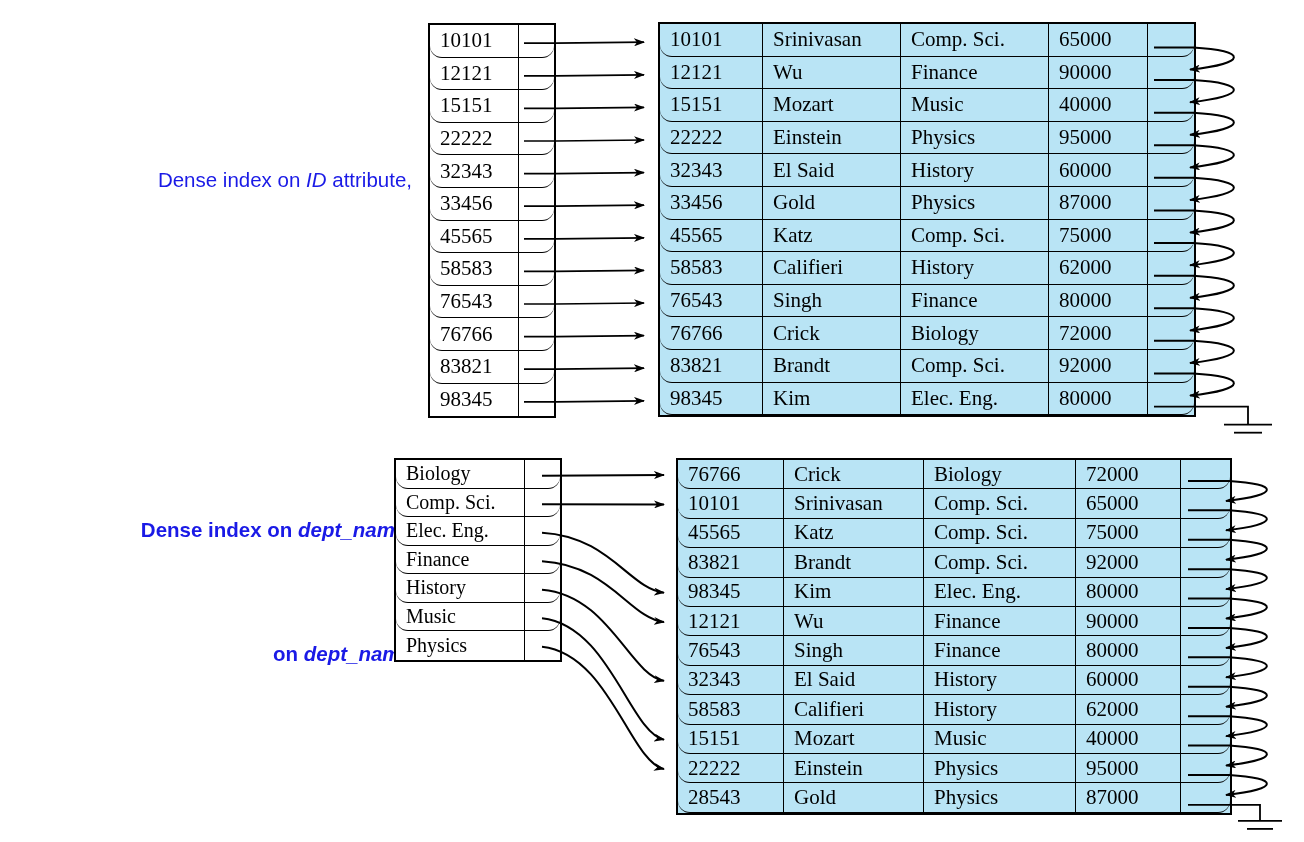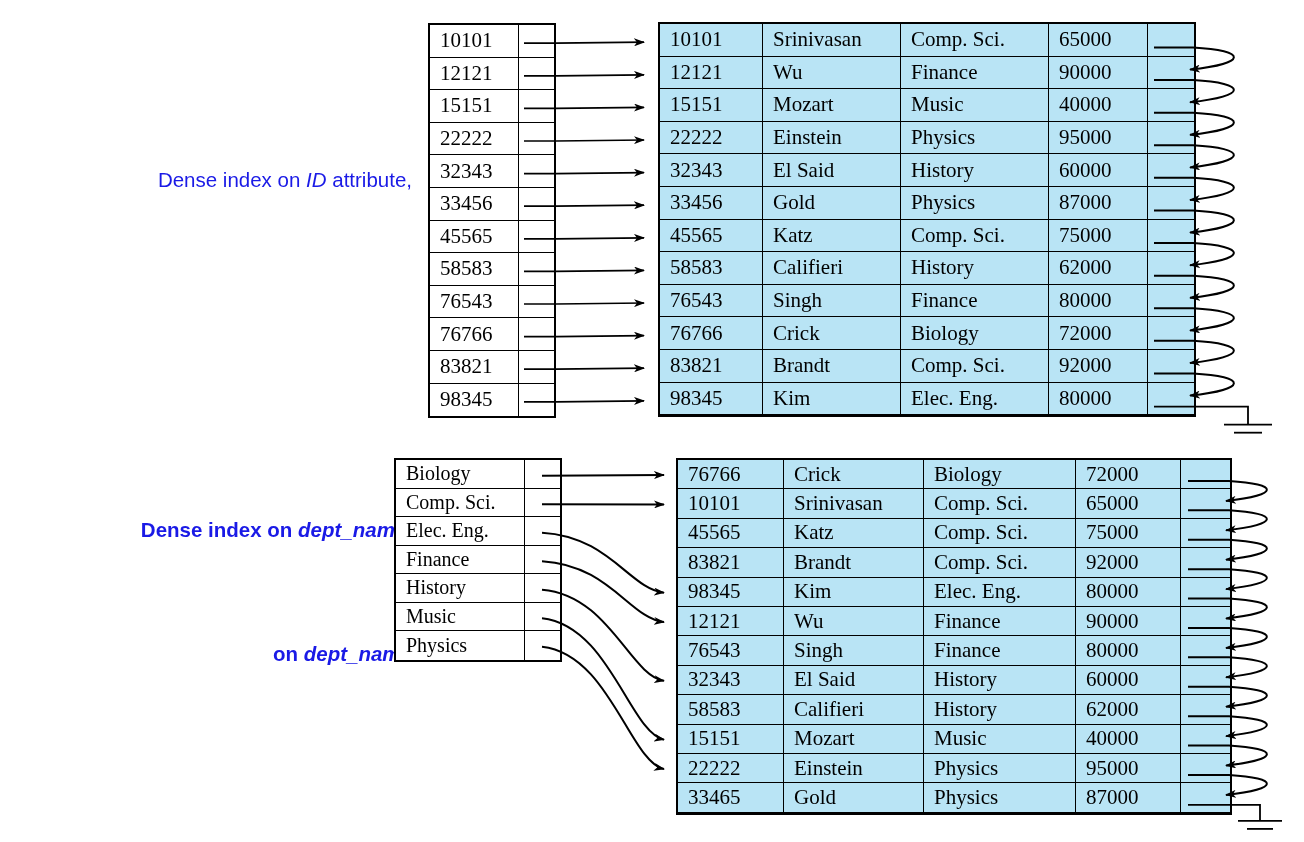--- a/index.html
+++ b/index.html
@@ -14,21 +14,21 @@
     position:absolute;color:#1a1ae6;
     font-family:"Liberation Sans", sans-serif;
     font-size:20.5px;line-height:31px;white-space:pre-line;text-align:right;
   }
   .caption .it{font-style:italic;}
   #caption-1{left:22px;top:133px;width:390px;}
   #caption-2{left:22px;top:483px;width:390px;font-weight:bold;}
 
   
   .tbl{position:absolute;border:2px solid #000;box-sizing:border-box;}
-  .row{display:flex;box-sizing:border-box;border-bottom:1.5px solid #000;}
+  .row{display:flex;box-sizing:border-box;border-bottom:1.5px solid #000;border-radius:12px;}
   .row:last-child{border-bottom:none;}
   .cell{
     box-sizing:border-box;display:flex;align-items:center;
     padding-left:10px;font-size:21px;color:#000;overflow:hidden;
     white-space:nowrap;
   }
   .cell.ptr{border-left:1.5px solid #000;padding:0;}
 
   
   .idx{background:#ffffff;}
@@ -327,21 +327,21 @@
         <div class="cell c-ptr"></div>
       </div>
       <div class="row">
         <div class="cell c-id">22222</div>
         <div class="cell c-name">Einstein</div>
         <div class="cell c-dept">Physics</div>
         <div class="cell c-sal">95000</div>
         <div class="cell c-ptr"></div>
       </div>
       <div class="row">
-        <div class="cell c-id">33465</div>
+        <div class="cell c-id">28543</div>
         <div class="cell c-name">Gold</div>
         <div class="cell c-dept">Physics</div>
         <div class="cell c-sal">87000</div>
         <div class="cell c-ptr"></div>
       </div>
     </div>
 
   <svg class="overlay" id="arrow-layer" viewBox="0 0 1304 842">
     <defs>
       <marker id="ah" markerWidth="11" markerHeight="8" refX="10" refY="4" orient="auto" markerUnits="userSpaceOnUse">

